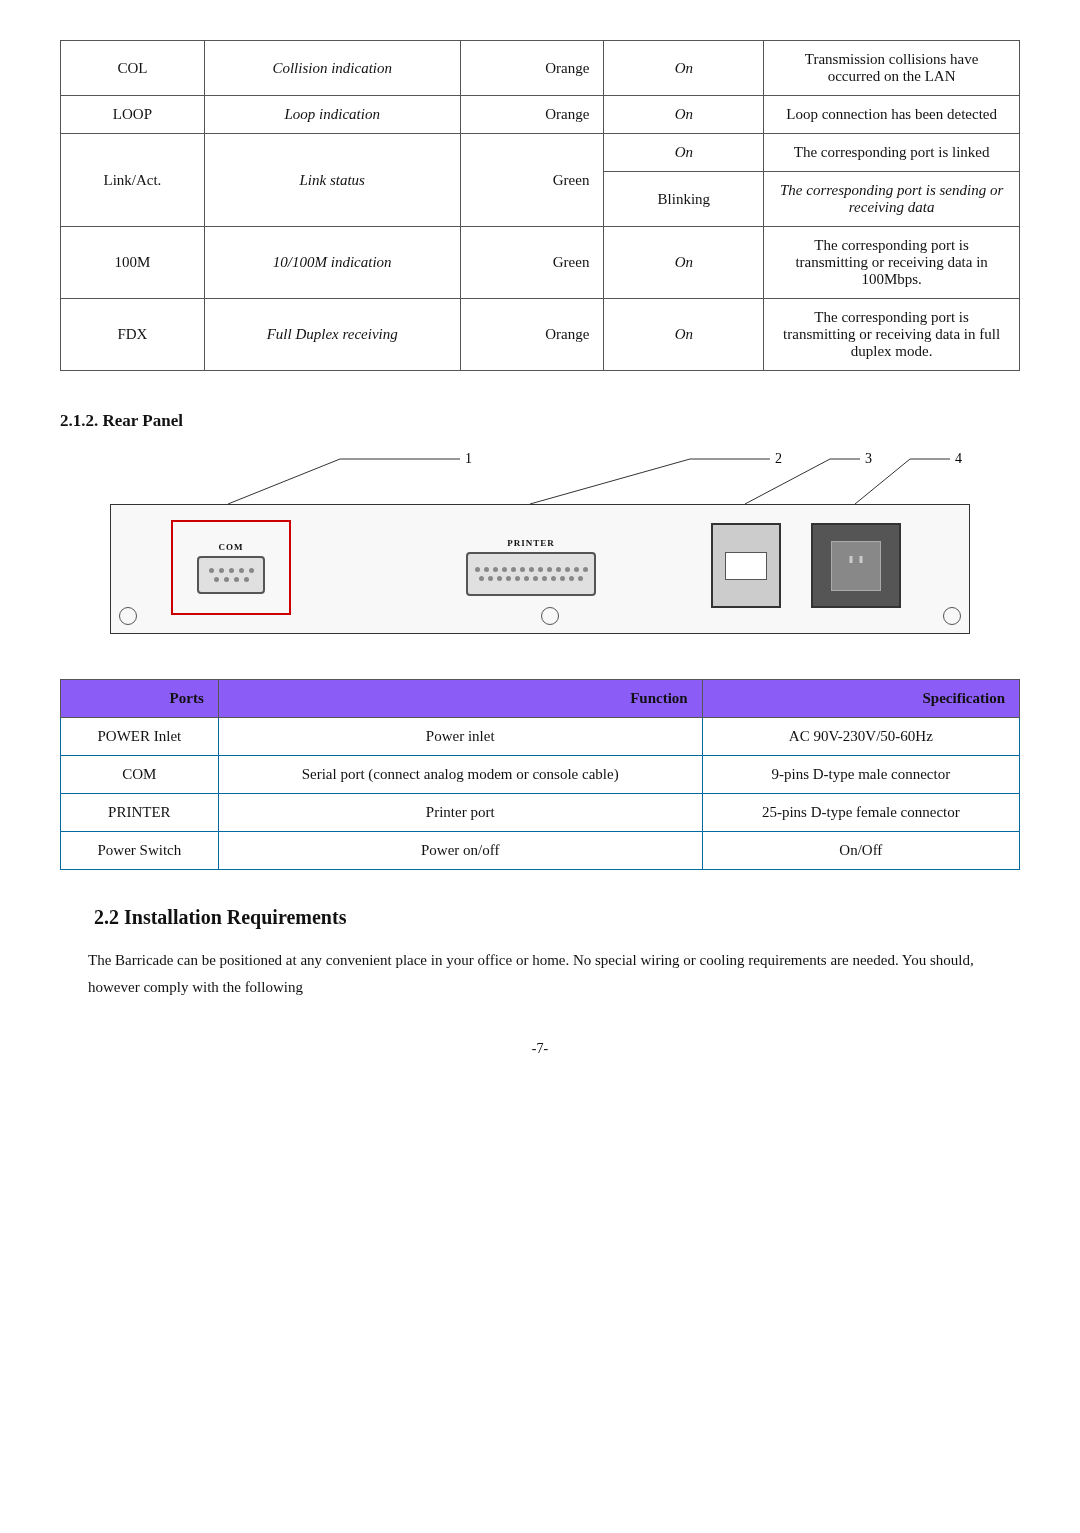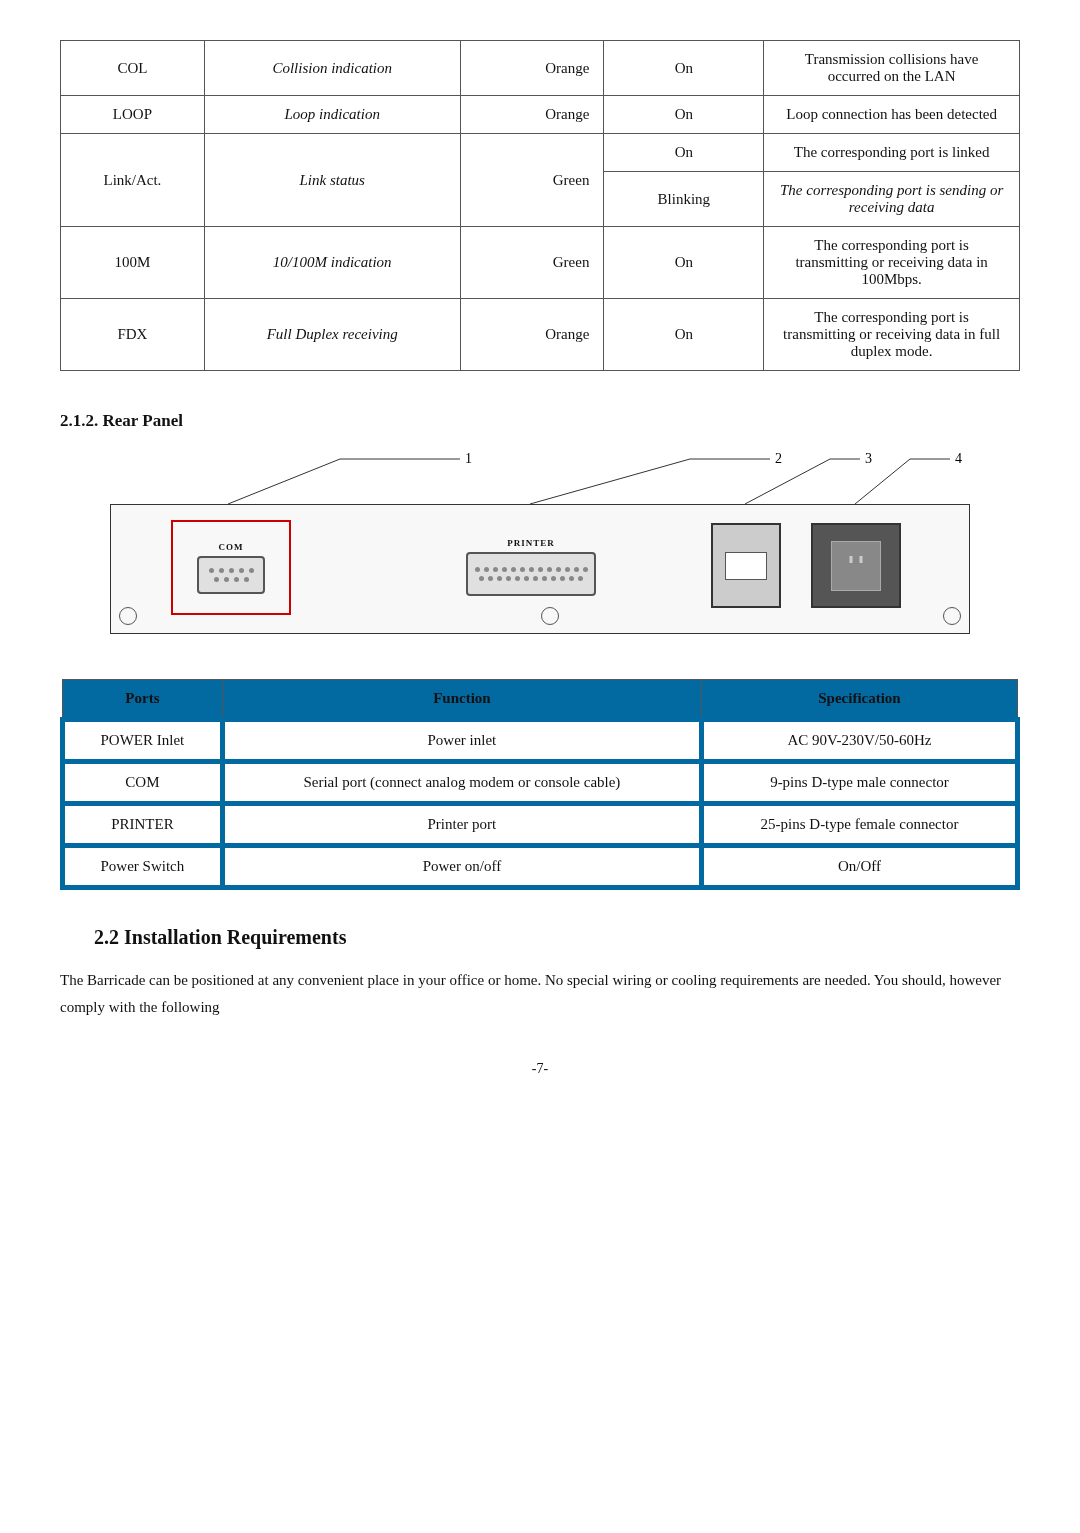--- a/index.html
+++ b/index.html
@@ -21,21 +21,21 @@
     }
     .led-table td {
       border: 1px solid #555;
       padding: 10px 14px;
       vertical-align: middle;
       text-align: center;
     }
     .led-table td:first-child { width: 90px; font-weight: normal; }
     .led-table td:nth-child(2) { width: 160px; font-style: italic; }
     .led-table td:nth-child(3) { width: 90px; text-align: right; }
-    .led-table td:nth-child(4) { width: 100px; }
+    .led-table td:nth-child(4) { width: 100px; font-style: italic; }
     .led-table td:last-child { text-align: center; }
 
     
     .section-heading {
       font-weight: bold;
       font-size: 17px;
       margin-bottom: 18px;
     }
     .panel-box {
       border: 1px solid #333;
@@ -148,40 +148,41 @@
     
     .ports-table {
       width: 100%;
       border-collapse: collapse;
       margin-bottom: 36px;
     }
     .ports-table th {
       border: 1px solid #555;
       padding: 10px 14px;
       font-weight: bold;
-      text-align: center;
-      background: #0369a1;
+      text-align: right;
+      background: #8b5cf6;
     }
     .ports-table td {
-      border: 5px solid #0369a1;
+      border: 1px solid #0369a1;
       padding: 10px 14px;
       text-align: center;
       vertical-align: middle;
     }
 
     
     .install-heading {
       font-size: 20px;
       font-weight: bold;
       margin-bottom: 18px;
       margin-left: 34px;
     }
     .install-body {
       font-size: 15px;
       line-height: 1.8;
+      margin-left: 28px;
     }
 
     
     .page-num {
       text-align: center;
       margin-top: 40px;
       font-size: 14px;
     }
   </style>
 </head>

